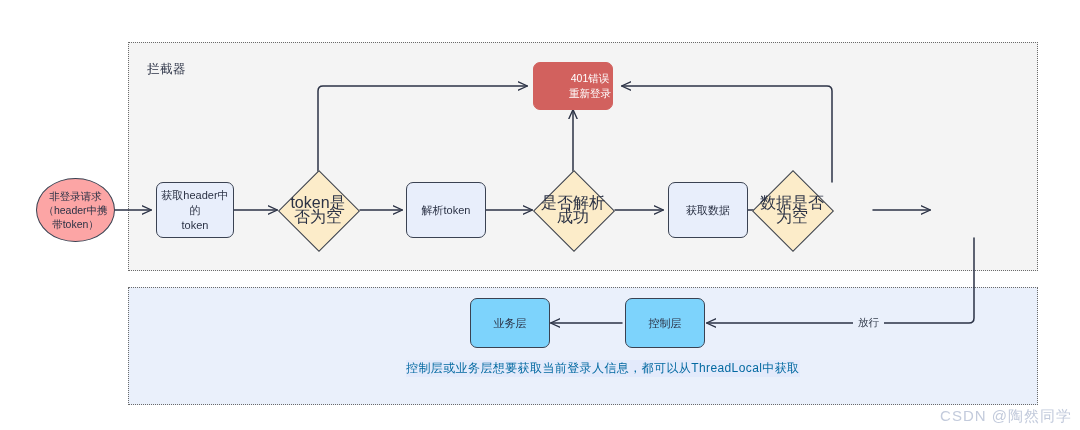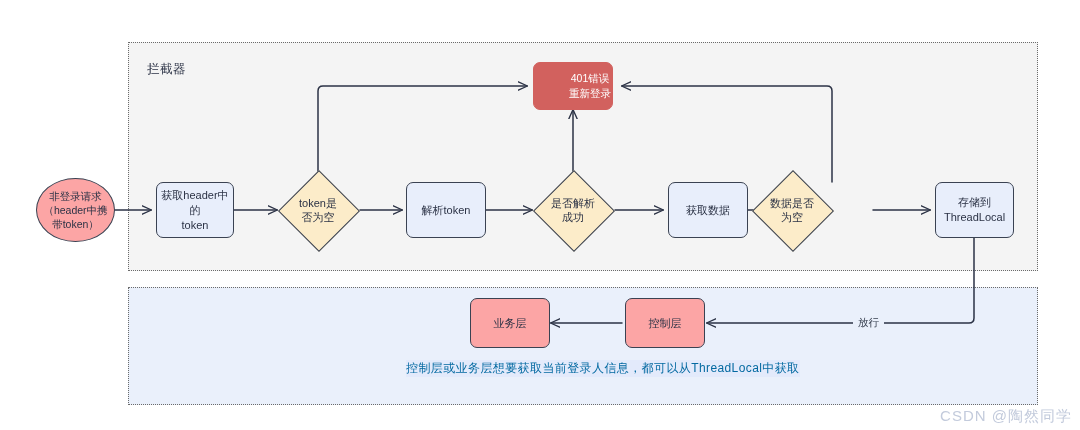--- a/index.html
+++ b/index.html
@@ -66,41 +66,41 @@
   }
   .node.error {
     background: #d2615e;
     border: 1.6px solid #d2615e;
     border-radius: 7px;
     color: #ffffff;
     font-size: 10.5px;
     line-height: 15px;
   }
   .node.plain {
-    background: #fca5a5;
+    background: #7dd3fc;
     border: 1.6px solid #3a4252;
     border-radius: 7px;
   }
   
   .diamond-wrap { position: absolute; }
   .diamond-shape {
     position: absolute;
     left: 50%; top: 50%;
     width: 56px; height: 56px;
     margin-left: -28px; margin-top: -28px;
     background: #fcecc9;
     border: 1.6px solid #3a4252;
     transform: rotate(45deg);
   }
   .diamond-label {
     position: absolute;
     left: 0; top: 0; width: 100%; height: 100%;
     display: flex; align-items: center; justify-content: center;
     text-align: center;
-    font-size: 11px;
+    font-size: 16px;
     line-height: 14px;
     color: #2b3245;
     white-space: pre-line;
   }
   
   #edges {
     position: absolute;
     left: 0; top: 0;
     width: 1080px; height: 430px;
     pointer-events: none;
@@ -201,22 +201,20 @@
   </div>
 
   <div class="node rect" style="left:668px; top:182px; width:80px; height:56px;">获取数据</div>
 
   <div class="diamond-wrap" style="left:752px; top:170px; width:80px; height:80px;">
     <div class="diamond-shape"></div>
     <div class="diamond-label">数据是否
 为空</div>
   </div>
 
-  <div class="node rect" style="left:935px; top:182px; width:79px; height:56px;">存储到
-ThreadLocal</div>
 
   <div class="node error" style="left:533px; top:62px; width:80px; height:48px;padding-left:34px;">401错误
 重新登录</div>
 
   <div class="node plain" style="left:625px; top:298px; width:80px; height:50px;">控制层</div>
 
   <div class="node plain" style="left:470px; top:298px; width:80px; height:50px;">业务层</div>
 
   <div id="note">控制层或业务层想要获取当前登录人信息，都可以从ThreadLocal中获取</div>
 

